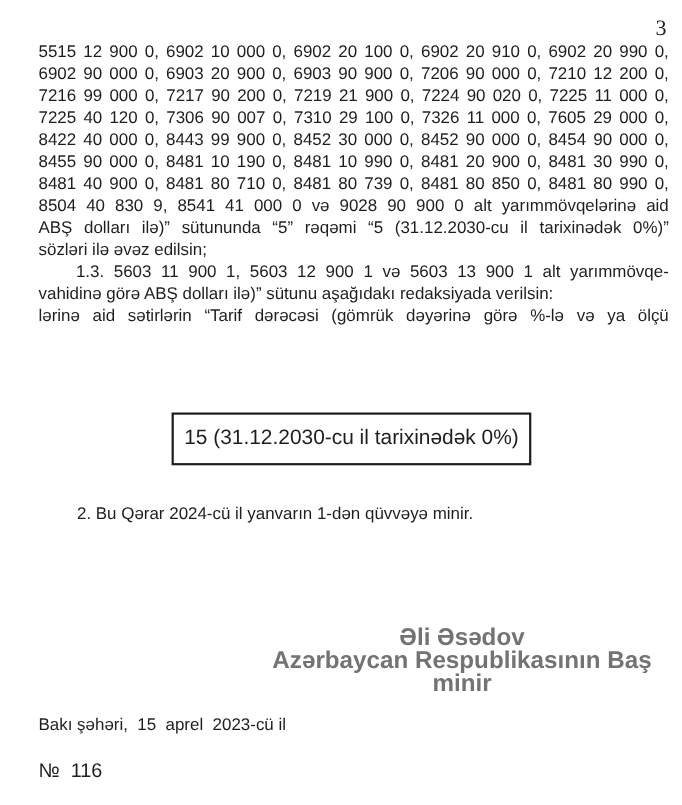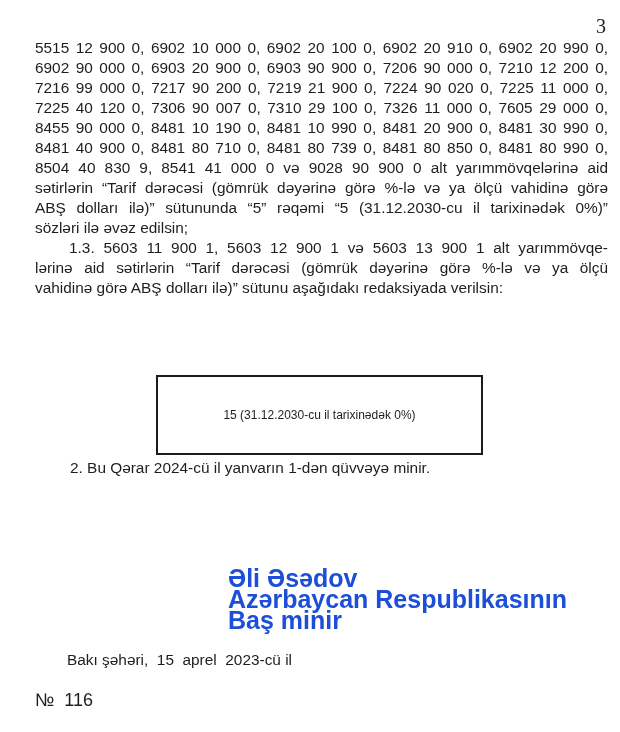--- a/index.html
+++ b/index.html
@@ -34,55 +34,55 @@
     text-align: justify;
     text-align-last: justify;
     -moz-text-align-last: justify;
   }
   .ln.ind { text-indent: 34px; }
   .tariff-box {
     position: absolute;
     left: 156px;
     top: 375px;
     width: 327px;
-    height: 80px;
+    height: 48px;
     box-sizing: border-box;
     border: 2px solid #1c1c1c;
     display: flex;
     align-items: center;
     justify-content: center;
-    font-size: 12px;
+    font-size: 19px;
   }
   .clause2 {
     position: absolute;
     left: 33px;
     top: 458px;
     width: 573px;
     font-size: 15.4px;
     line-height: 20px;
     text-indent: 37px;
   }
   .signature {
     position: absolute;
     left: 228px;
     top: 568px;
     width: 384px;
+    text-align: center;
     font-weight: bold;
-    font-size: 25px;
+    font-size: 22px;
     line-height: 21px;
-    color: #1d4ed8;
+    color: #737373;
   }
   .place-date {
     position: absolute;
     left: 35px;
     top: 650px;
     font-size: 15.4px;
     line-height: 20px;
     white-space: pre;
-    margin-left: 32px;
   }
   .doc-number {
     position: absolute;
     left: 35px;
     top: 690px;
     font-size: 18px;
     line-height: 20px;
     white-space: pre;
   }
 </style>
@@ -91,29 +91,29 @@
 
 <div class="page">
 
   <div class="pageno">3</div>
 
   <div class="content">
     <div class="ln j">5515 12 900 0, 6902 10 000 0, 6902 20 100 0, 6902 20 910 0, 6902 20 990 0,</div>
     <div class="ln j">6902 90 000 0, 6903 20 900 0, 6903 90 900 0, 7206 90 000 0, 7210 12 200 0,</div>
     <div class="ln j">7216 99 000 0, 7217 90 200 0, 7219 21 900 0, 7224 90 020 0, 7225 11 000 0,</div>
     <div class="ln j">7225 40 120 0, 7306 90 007 0, 7310 29 100 0, 7326 11 000 0, 7605 29 000 0,</div>
+    <div class="ln j">8422 40 000 0, 8443 99 900 0, 8452 30 000 0, 8452 90 000 0, 8454 90 000 0,</div>
     <div class="ln j">8455 90 000 0, 8481 10 190 0, 8481 10 990 0, 8481 20 900 0, 8481 30 990 0,</div>
     <div class="ln j">8481 40 900 0, 8481 80 710 0, 8481 80 739 0, 8481 80 850 0, 8481 80 990 0,</div>
     <div class="ln j">8504 40 830 9, 8541 41 000 0 və 9028 90 900 0 alt yarımmövqelərinə aid</div>
-    <div class="ln j">sətirlərin “Tarif dərəcəsi (gömrük dəyərinə görə %-lə və ya ölçü vahidinə görə</div>
     <div class="ln j">ABŞ dolları ilə)” sütununda “5” rəqəmi “5 (31.12.2030-cu il tarixinədək 0%)”</div>
     <div class="ln">sözləri ilə əvəz edilsin;</div>
     <div class="ln j ind">1.3. 5603 11 900 1, 5603 12 900 1 və 5603 13 900 1 alt yarımmövqe-</div>
+    <div class="ln">vahidinə görə ABŞ dolları ilə)” sütunu aşağıdakı redaksiyada verilsin:</div>
     <div class="ln j">lərinə aid sətirlərin “Tarif dərəcəsi (gömrük dəyərinə görə %-lə və ya ölçü</div>
-    <div class="ln">vahidinə görə ABŞ dolları ilə)” sütunu aşağıdakı redaksiyada verilsin:</div>
   </div>
 
   <div class="tariff-box">
     <span>15 (31.12.2030-cu il tarixinədək 0%)</span>
   </div>
 
   <div class="clause2">2. Bu Qərar 2024-cü il yanvarın 1-dən qüvvəyə minir.</div>
 
   <div class="signature">
     <div class="sig-name">Əli Əsədov</div>

